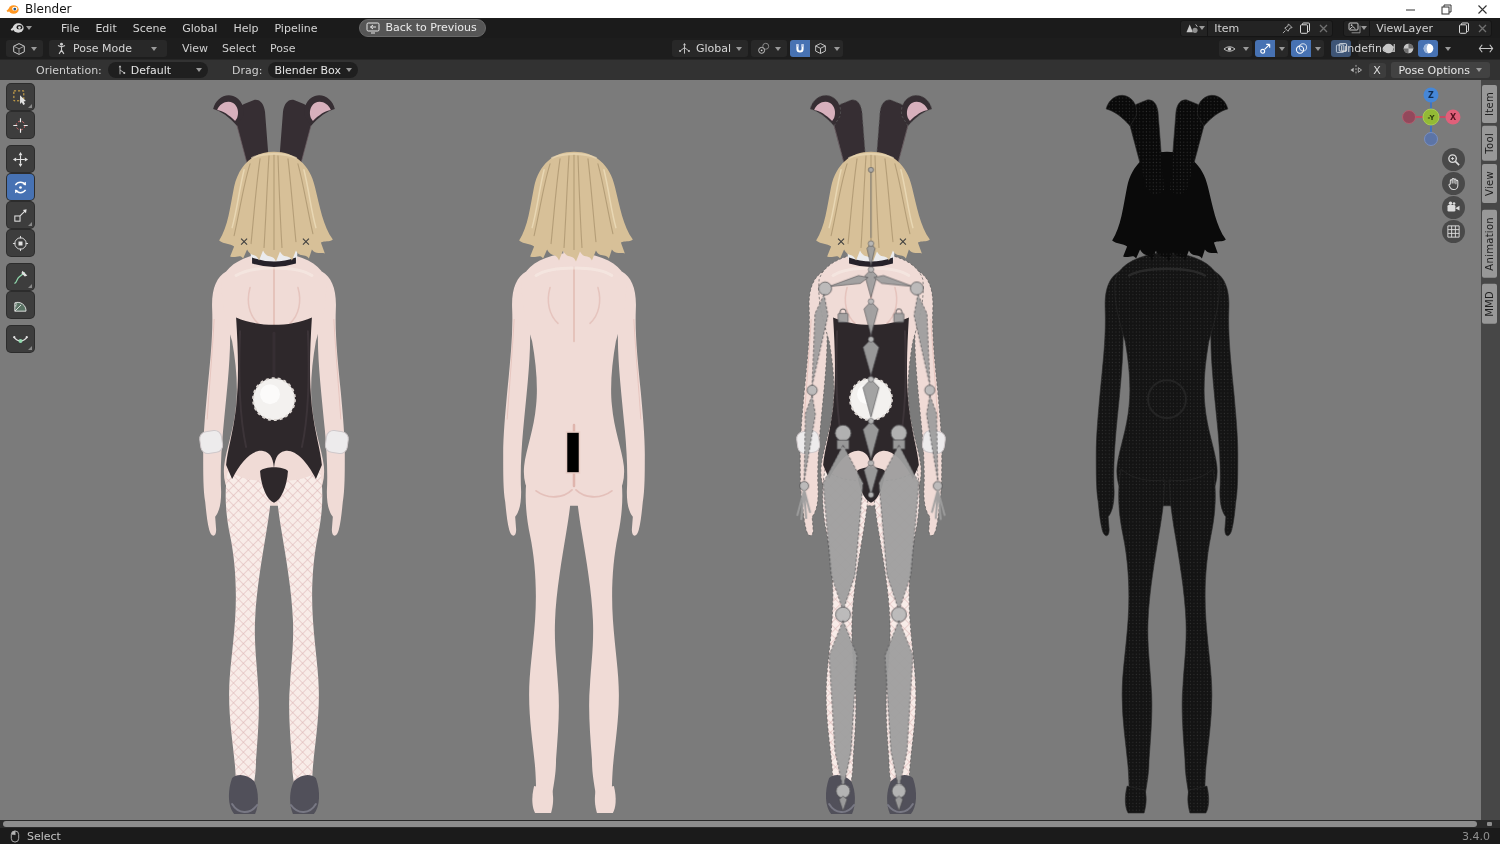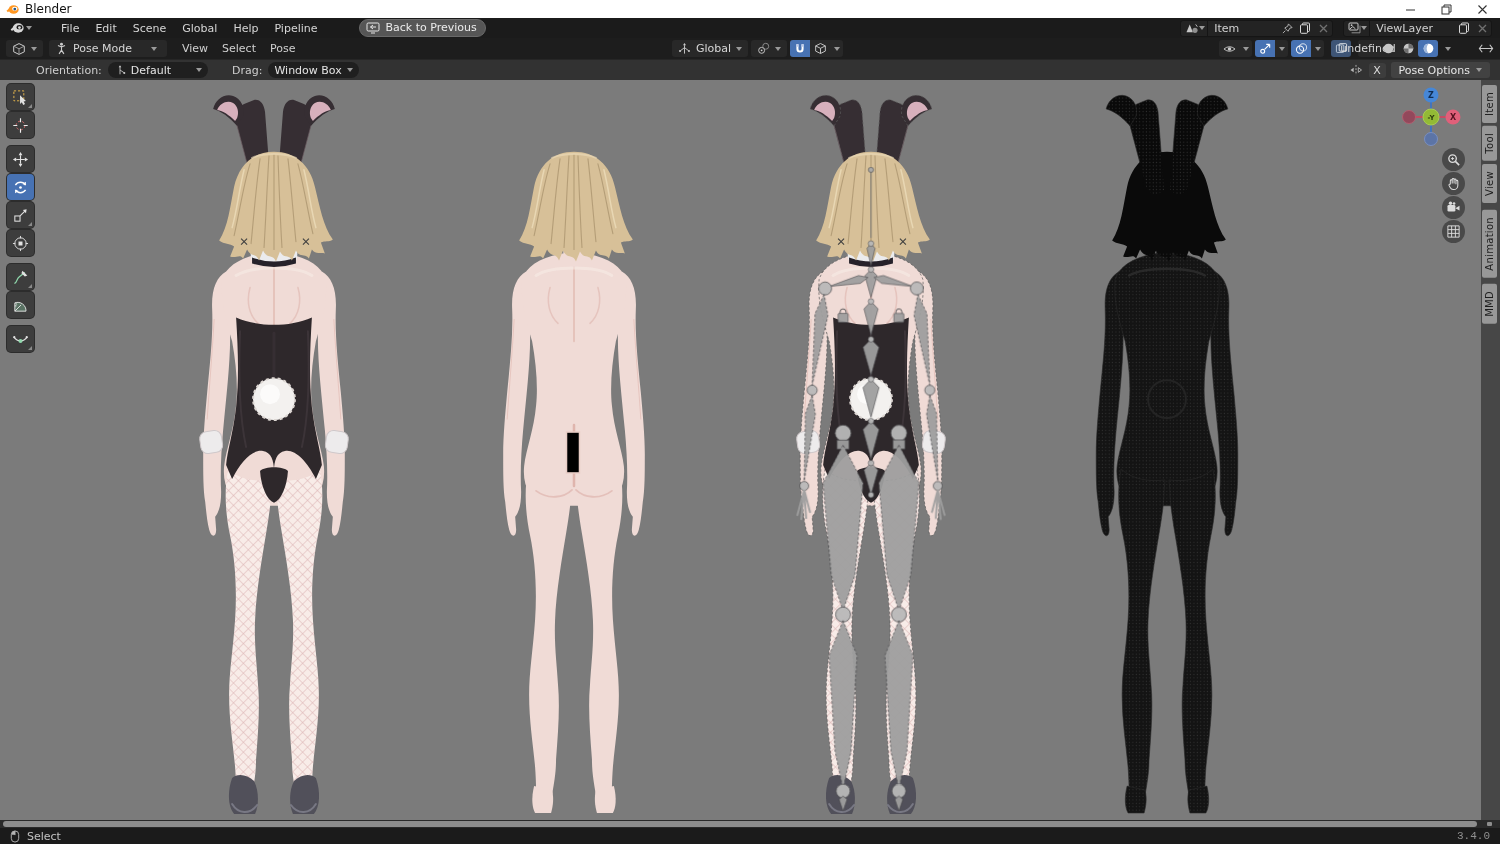--- a/index.html
+++ b/index.html
@@ -57,21 +57,21 @@
   .navbtn { position:absolute; width:23px; height:23px; border-radius:50%; background:rgba(66,66,66,.88); display:flex; align-items:center; justify-content:center; z-index:5; }
   .side-strip { position:absolute; right:0; top:0; bottom:0; width:19px; background:#474747; display:flex; flex-direction:column; align-items:flex-start; padding-top:4px; z-index:4; }
   .vtab { writing-mode:vertical-rl; transform:rotate(180deg); background:#989898; color:#1d1d1d; font-size:10px; padding:7px 2px; border-radius:2px; margin:1px 0 2px 1px; letter-spacing:.3px; }
   .vtab.gap { margin-top:5px; }
 
   
   .bottomstrip { height:8px; background:#2a2a2a; position:relative; }
   .bottomstrip .bar { position:absolute; left:3px; top:1px; height:6px; width:1474px; background:#8d8d8d; border-radius:3px; }
   .bottomstrip .dot { position:absolute; right:8px; top:2px; width:5px; height:4px; background:#8d8d8d; border-radius:1px; }
   .statusbar { height:16px; background:#1b1b1b; display:flex; align-items:center; padding:0 10px; gap:7px; color:#c2c2c2; }
-  .statusbar .version { margin-left:auto; color:#909090;font-family:Liberation Mono, monospace; }
+  .statusbar .version { margin-left:auto; color:#909090; }
 </style>
 </head>
 <body>
 
 <div class="app">
 
   <div class="titlebar">
     <span>
         <svg width="13" height="13" viewBox="0 0 16 16">
           <path d="M1.5 10.5 L7 5.5" stroke="#ff9722" stroke-width="2.6" fill="none"></path>
@@ -362,21 +362,21 @@
             <path d="M7 1.4 l1.5 2.4 h-3 Z" fill="#cccccc"></path>
             <circle cx="12" cy="10.4" r="1.2" fill="#cccccc"></circle>
           </svg>
         </span>
       <span style="padding-right:20px;">Default</span>
       <span class="caret"></span>
     </span>
     <span style="width:12px;"></span>
     <span>Drag:</span>
     <span class="ts-field">
-      <span>Window Box</span>
+      <span>Blender Box</span>
       <span class="caret"></span>
     </span>
     <span class="ts-right">
       <span>
           <svg width="16" height="12" viewBox="0 0 17 13">
             <path d="M8.5 1 v11" stroke="#b9b9b9" stroke-dasharray="2 1.6"></path>
             <path d="M6 4 L2.5 6.5 L6 9 Z" fill="#b9b9b9"></path>
             <path d="M11 4 L14.5 6.5 L11 9 Z" fill="none" stroke="#b9b9b9"></path>
           </svg>
         </span>

